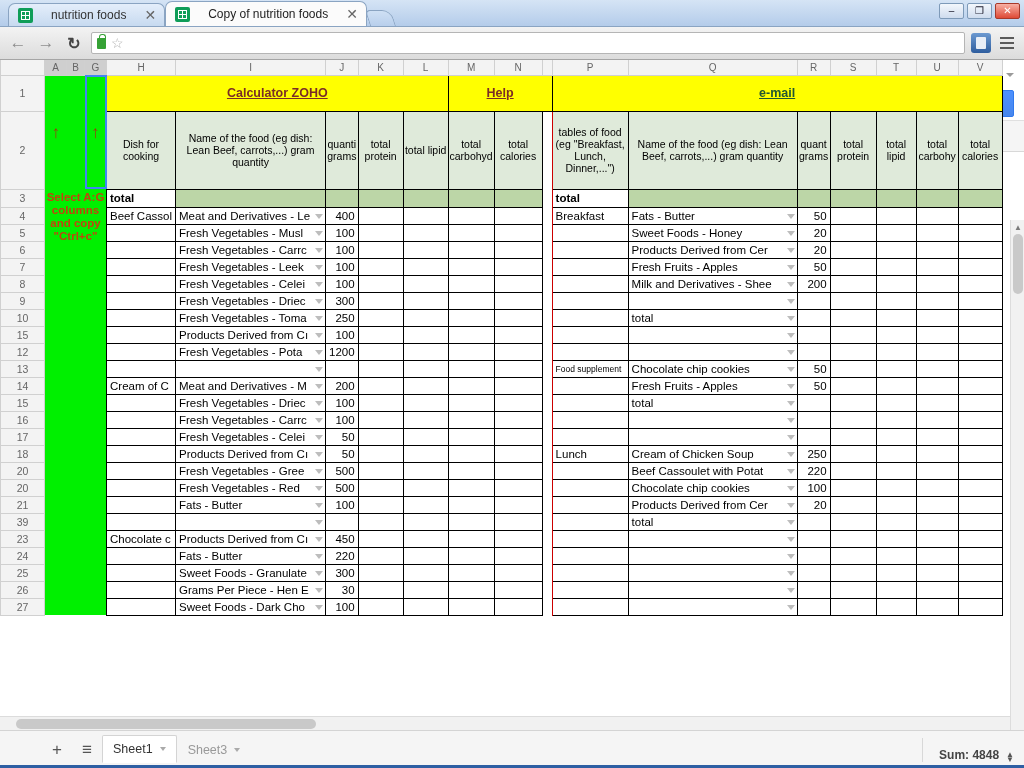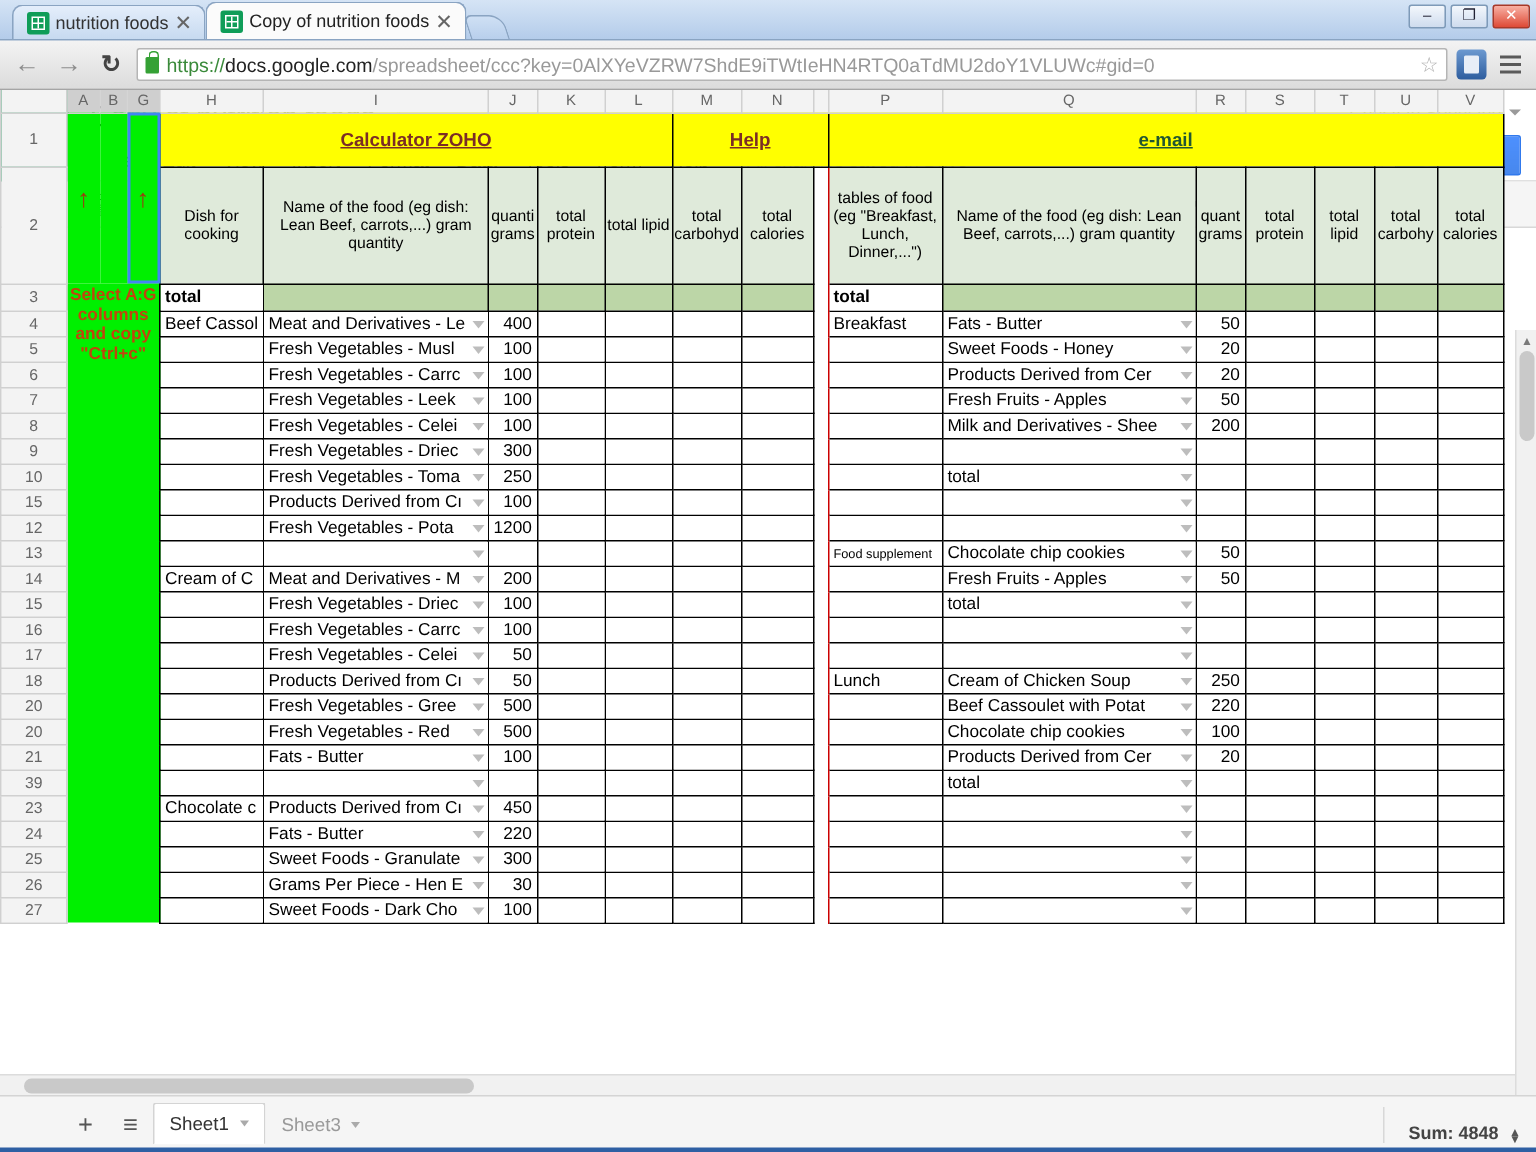--- a/index.html
+++ b/index.html
@@ -18,21 +18,21 @@
     position:relative;
     display:flex;
     align-items:flex-end;
     padding-left:8px;
     border-bottom:1px solid #8aa4c2;
   }
   .tab{
     height:23px;
     display:flex;
     align-items:center;
-    gap:4px;
+    gap:18px;
     padding:0 8px 0 9px;
     border-radius:7px 7px 0 0;
     font-size:12px;
     color:#222;
     position:relative;
     border:1px solid #8aa4c2;
     border-bottom:none;
     max-width:210px;
   }
   .tab.inactive{
@@ -369,21 +369,20 @@
     <div class="winbtn close">✕</div>
   </div>
 </div>
 
 <div class="chrome-toolbar">
   <div class="navbtn">←</div>
   <div class="navbtn">→</div>
   <div class="navbtn reload">↻</div>
   <div class="omnibox">
     <span class="lock"></span>
-    <span class="url"><span class="scheme">https://</span><b>docs.google.com</b><span>/spreadsheet/ccc?key=0AlXYeVZRW7ShdE9iTWtIeHN4RTQ0aTdMU2doY1VLUWc#gid=0</span></span>
     <span class="star">☆</span>
   </div>
   <div class="extico"></div>
   <div class="hamb">
       <i></i>
       <i></i>
       <i></i>
     </div>
 </div>
 

